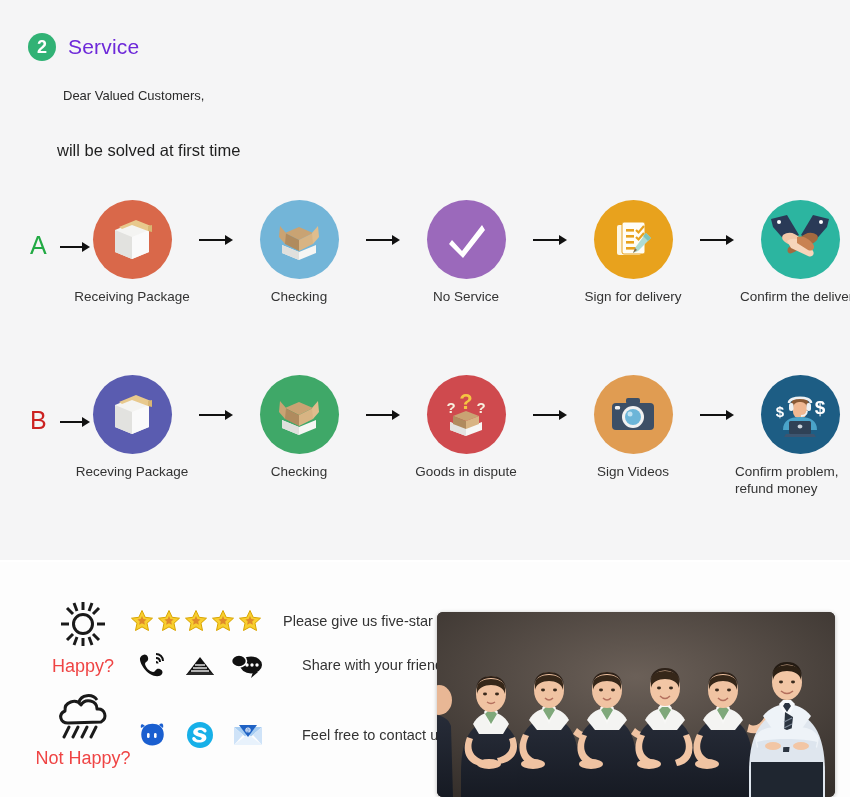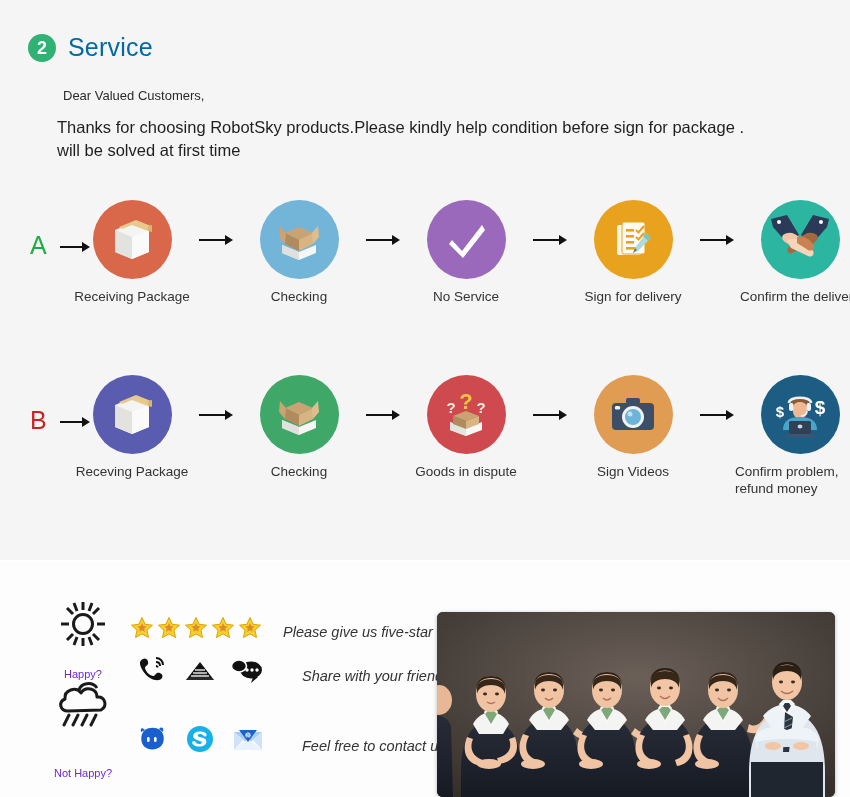--- a/index.html
+++ b/index.html
@@ -22,21 +22,21 @@
     position: absolute; left: 28px; top: 33px;
     display: flex; align-items: center; gap: 12px;
   }
   .badge-num {
     width: 28px; height: 28px; border-radius: 50%;
     background: #31b275;
     color: #ffffff; font-size: 18px; font-weight: bold;
     display: flex; align-items: center; justify-content: center;
     line-height: 1;
   }
-  .service-title { font-size: 25px; color: #0369a1; font-weight: normal; letter-spacing: .2px; }
+  .service-title { font-size: 21px; color: #6d28d9; font-weight: normal; letter-spacing: .2px; }
 
   .greeting {
     position: absolute; left: 63px; top: 88px;
     font-size: 13px; color: #2a2a2a;
   }
   .body-copy {
     position: absolute; left: 57px; top: 116px;
     width: 790px;
     font-size: 16.5px; color: #1f1f1f; line-height: 1.42;
   }
@@ -77,25 +77,25 @@
   .arrow svg { display: block; }
 
   
   .contact-section {
     position: absolute; left: 0; top: 562px;
     width: 850px; height: 235px;
     background: #fdfdfd;
   }
   .mood-block { position: absolute; display: flex; flex-direction: column; align-items: center; width: 110px; }
   .mood-happy { left: 28px; top: 38px; }
-  .mood-sad { left: 28px; top: 116px; gap: 19px; }
-  .mood-label { font-size: 11px; color: #6d28d9; margin-top: 12px; }
+  .mood-sad { left: 28px; top: 128px; }
+  .mood-label { font-size: 18px; color: #ef4444; margin-top: 0; }
 
   .icon-rows { position: absolute; left: 128px; top: 40px; }
-  .icon-line { display: flex; align-items: flex-end; height: 38px; margin-bottom: 6px; font-style: italic; }
+  .icon-line { display: flex; align-items: center; height: 38px; margin-bottom: 6px; }
   .icon-line .slot { width: 48px; display: flex; align-items: center; justify-content: center; }
   .icon-line .caption {
     margin-left: 30px; font-size: 14.5px; color: #333; white-space: nowrap;
   }
   .icon-line.stars .slot { width: 27px; }
   .icon-rows .spacer { height: 26px; }
 
   .team-photo {
     position: absolute; left: 437px; top: 612px;
     width: 398px; height: 185px;
@@ -113,21 +113,21 @@
   <div class="service-section">
 
     <div class="service-header">
       <div class="badge-num">2</div>
       <div class="service-title">Service</div>
     </div>
 
     <div class="greeting">Dear Valued Customers,</div>
 
     <div class="body-copy">
-      <span>Thanks for choosing RobotSky products.Please kindly help condition before sign for package .</span><br>
+      <br>
       <span>will be solved at first time</span>
     </div>
 
     <div class="flow-row row-a">
       <div class="row-letter green">A</div>
       <div class="row-arrow-first">
         <svg width="30" height="14" viewBox="0 0 30 14">
             <line x1="0" y1="7" x2="23" y2="7" stroke="#111" stroke-width="2"></line>
             <polygon points="22,2 30,7 22,12" fill="#111"></polygon>
           </svg>

